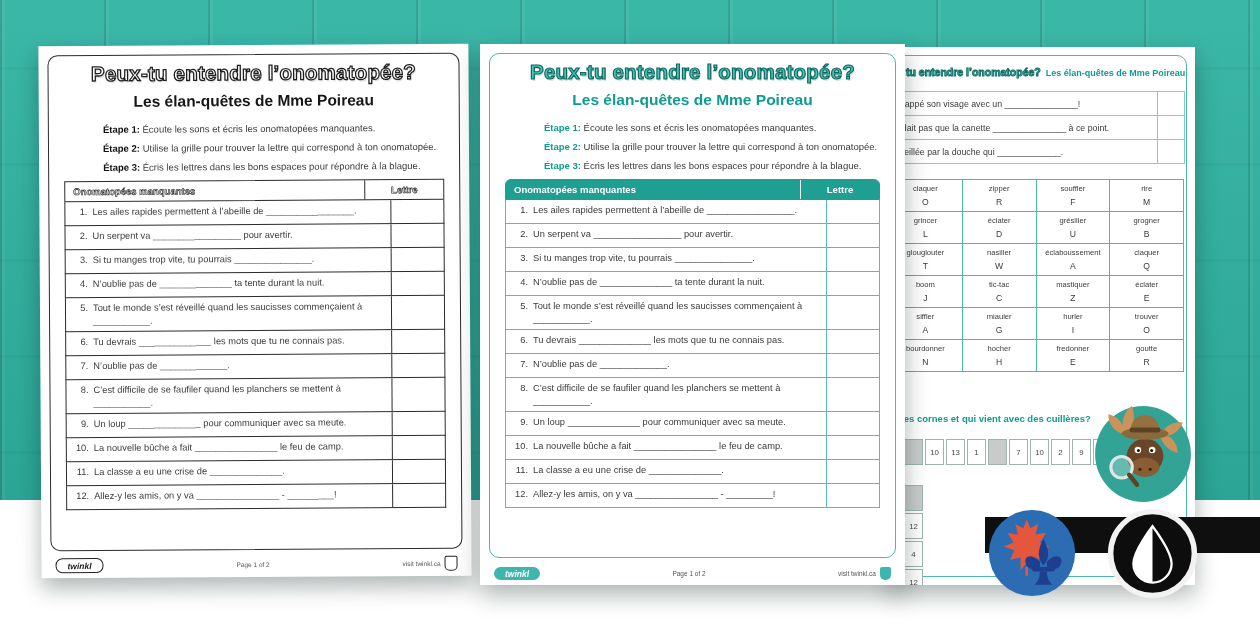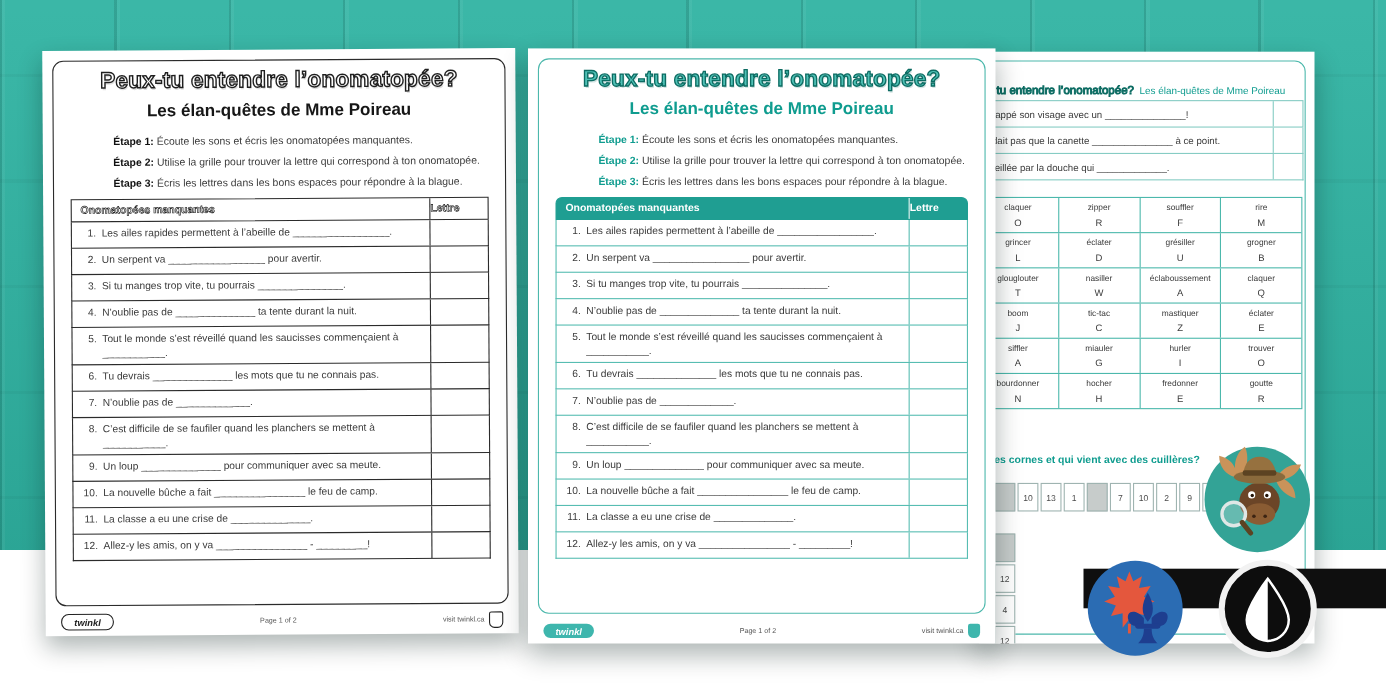--- a/index.html
+++ b/index.html
@@ -29,41 +29,41 @@
   .steps{margin-top:13px;}
   .step{font-size:9.5px;color:#3b3b3b;margin:0 0 8px 0;}
   .step b{font-weight:bold;padding-left:39px;}
   .page-bw .step b{color:#111;}
   .page-color .step b{color:#0f9c8f;}
   .wtable{margin-top:8px;}
   .thead{display:flex;font-size:9.5px;font-weight:700;align-items:stretch;}
   .page-bw .thead{border:1.3px solid #2b2b2b;background:#fff;color:#fff;-webkit-text-stroke:0.6px #222;}
   .page-color .thead{border:1.3px solid #1f9e92;background:#1f9e92;color:#fff;border-radius:6px 6px 0 0;}
   .thead .h-main{flex:1;padding:4px 8px;}
-  .thead .h-letter{width:52px;padding:4px 0;}
+  .thead .h-letter{width:52px;text-align:center;padding:4px 13px;}
   .page-bw .thead .h-letter{border-left:1.3px solid #2b2b2b;}
   .page-color .thead .h-letter{border-left:1.3px solid #e8f6f4;}
   .trow{display:flex;border:1.2px solid;border-top:none;min-height:23px;align-items:stretch;}
   .page-bw .trow{border-color:#2b2b2b;}
   .page-color .trow{border-color:#57bdb2;}
   .tcell-main{flex:1;display:flex;padding:4px 6px 4px 4px;font-size:9.3px;line-height:1.35;color:#3b3b3b;}
   .num{width:18px;text-align:right;margin-right:5px;flex:none;}
   .tcell-letter{width:52px;flex:none;}
   .page-bw .tcell-letter{border-left:1.2px solid #2b2b2b;}
   .page-color .tcell-letter{border-left:1.2px solid #57bdb2;}
   .pfoot{position:absolute;bottom:5px;left:14px;right:14px;display:flex;align-items:center;justify-content:space-between;font-size:6.5px;color:#555;}
   .tw-logo{width:46px;height:13px;border-radius:7px;display:flex;align-items:center;justify-content:center;font-size:8.5px;font-weight:bold;font-style:italic;}
   .page-bw .tw-logo{background:#fff;border:1px solid #222;color:#222;}
   .page-color .tw-logo{background:#3eb6ad;color:#fff;}
   .visit{display:flex;align-items:center;gap:4px;}
   .crest{width:11px;height:13px;border-radius:2px 2px 5px 5px;display:inline-block;}
   .page-bw .crest{background:#fff;border:1px solid #222;}
   .page-color .crest{background:#3eb6ad;}
   
-  .rp-title{position:absolute;top:25px;left:16px;white-space:nowrap;font-weight:400;}
+  .rp-title{position:absolute;top:15px;left:16px;white-space:nowrap;font-weight:700;}
   .rp-title .bubble{font-size:10.5px;color:#4fc1b6;-webkit-text-stroke:0.9px #0d6b62;}
   .rp-title .rsub{font-size:9px;color:#0f9c8f;margin-left:5px;-webkit-text-stroke:0;}
   .rp-rows{position:absolute;top:44px;left:-4px;right:10px;}
   .rp-row{display:flex;border:1px solid #86ccc4;border-top:none;height:23px;align-items:center;font-size:8.8px;color:#3b3b3b;}
   .rp-row:first-child{border-top:1px solid #86ccc4;}
   .rp-txt{flex:1;padding-left:5px;}
   .rp-ltr{width:26px;height:100%;border-left:1px solid #86ccc4;}
   .og{position:absolute;top:132px;left:-2px;width:294px;border:1.2px solid #4cb8ac;}
   .og-row{display:flex;border-top:1.2px solid #4cb8ac;align-items:center;}
   .og-row:first-child{border-top:none;}

